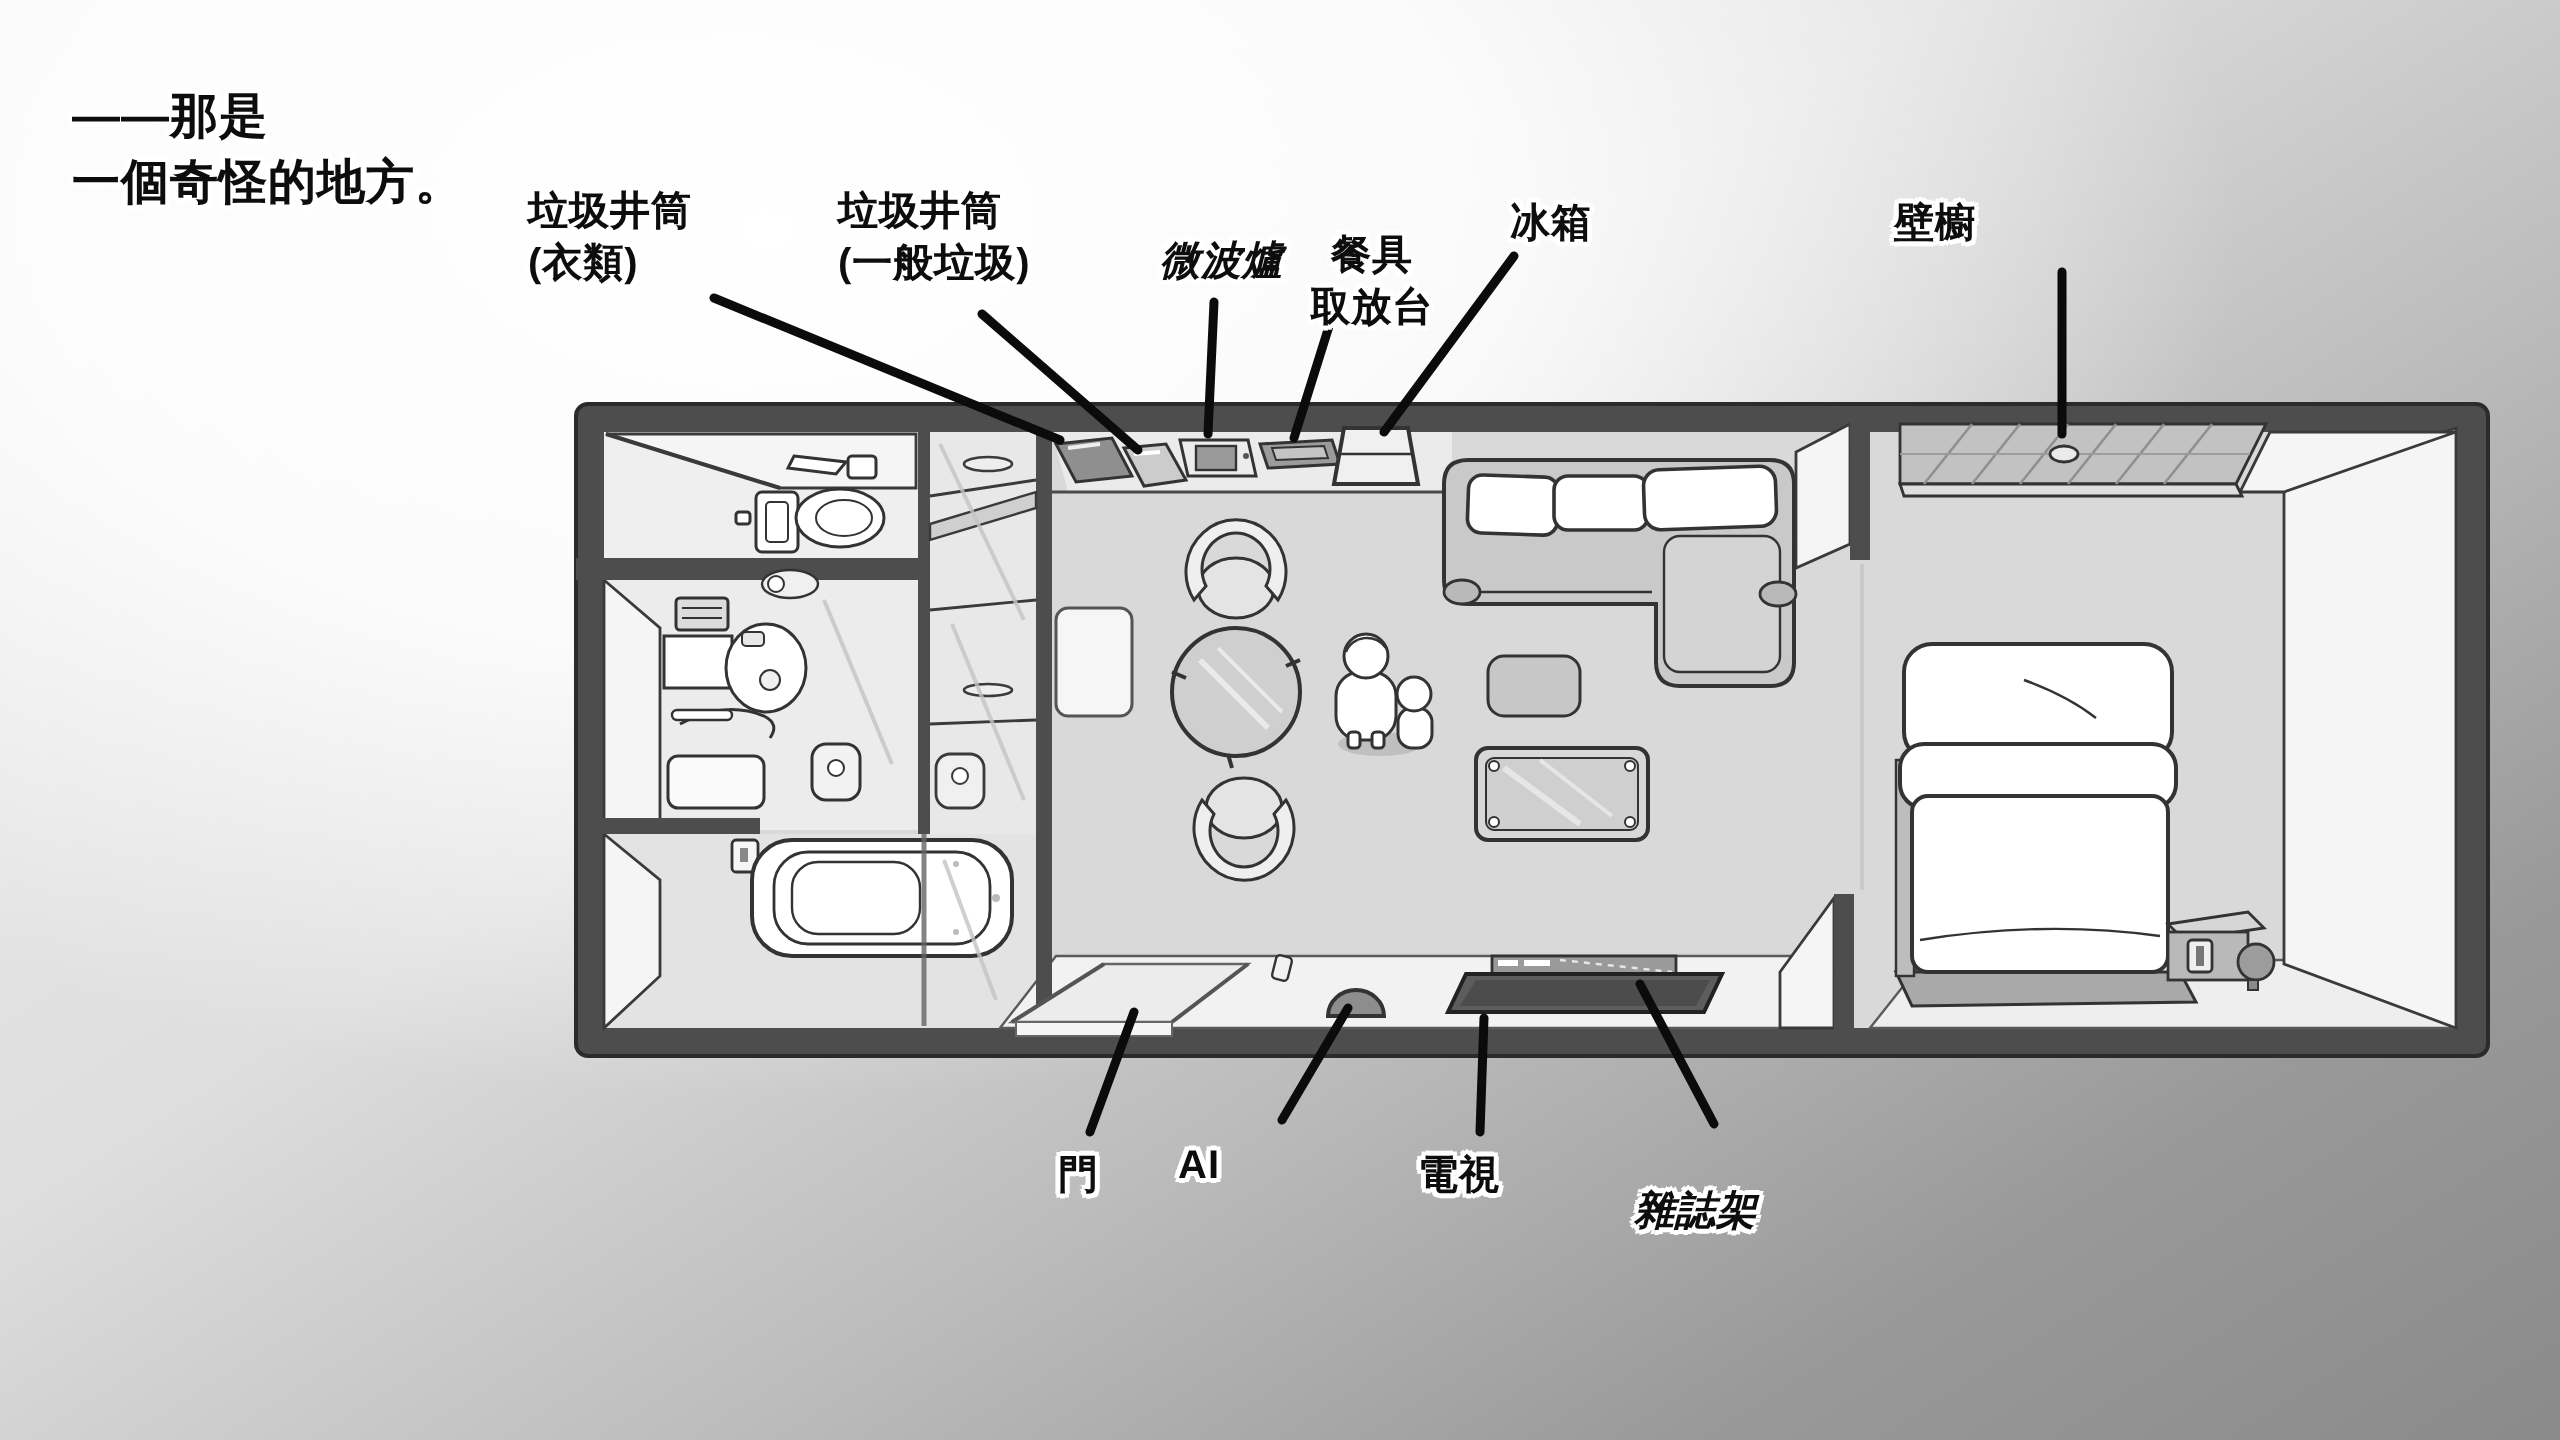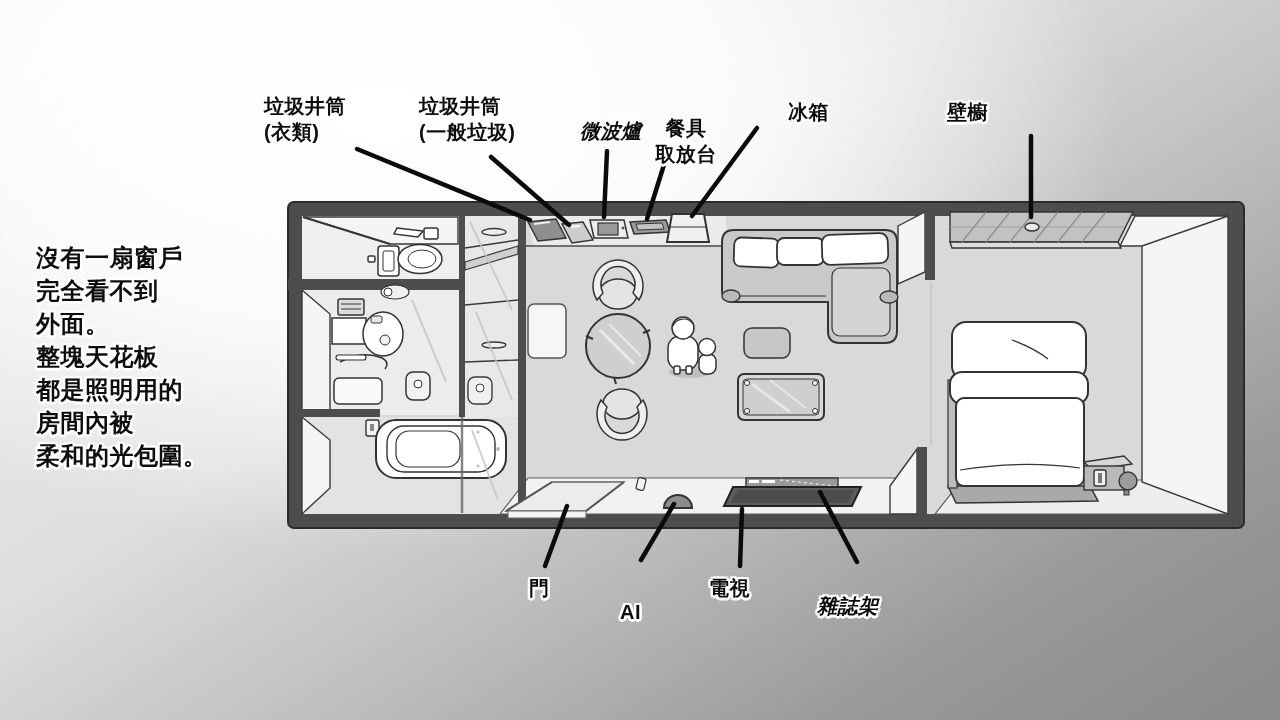--- a/index.html
+++ b/index.html
@@ -273,36 +273,31 @@
       <line x1="668" y1="152" x2="647" y2="219"></line>
       <line x1="757" y1="128" x2="692" y2="216"></line>
       <line x1="1031" y1="136" x2="1031" y2="217"></line>
       <line x1="545" y1="566" x2="567" y2="506"></line>
       <line x1="641" y1="560" x2="674" y2="504"></line>
       <line x1="740" y1="566" x2="742" y2="509"></line>
       <line x1="857" y1="562" x2="820" y2="492"></line>
     </g>
   </svg>
 
-  <div class="narration outlined" style="left:36px;top:241px;">沒有一扇窗戶
-完全看不到
-外面。
-整塊天花板
-都是照明用的
-房間內被
-柔和的光包圍。</div>
+  <div class="narration outlined" style="left:36px;top:42px;">——那是
+一個奇怪的地方。</div>
 
   <div class="plan-label outlined" style="left:264px;top:93px;">垃圾井筒
 (衣類)</div>
   <div class="plan-label outlined" style="left:419px;top:93px;">垃圾井筒
 (一般垃圾)</div>
   <div class="plan-label outlined" style="left:580px;top:118px;font-style:italic;">微波爐</div>
   <div class="plan-label outlined centered" style="left:638px;top:91px;width:96px;">餐具
 取放台</div>
-  <div class="plan-label outlined" style="left:788px;top:99px;">冰箱</div>
+  <div class="plan-label outlined" style="left:755px;top:99px;">冰箱</div>
   <div class="plan-label outlined" style="left:947px;top:99px;">壁櫥</div>
 
   <div class="plan-label outlined" style="left:529px;top:575px;">門</div>
-  <div class="plan-label outlined" style="left:620px;top:570px;margin-top:29px;">AI</div>
+  <div class="plan-label outlined" style="left:589px;top:570px;">AI</div>
   <div class="plan-label outlined" style="left:709px;top:575px;text-align:right;">電視</div>
   <div class="plan-label outlined" style="left:817px;top:593px;font-style:italic;">雜誌架</div>
 
 </div>
 
 </body></html>

